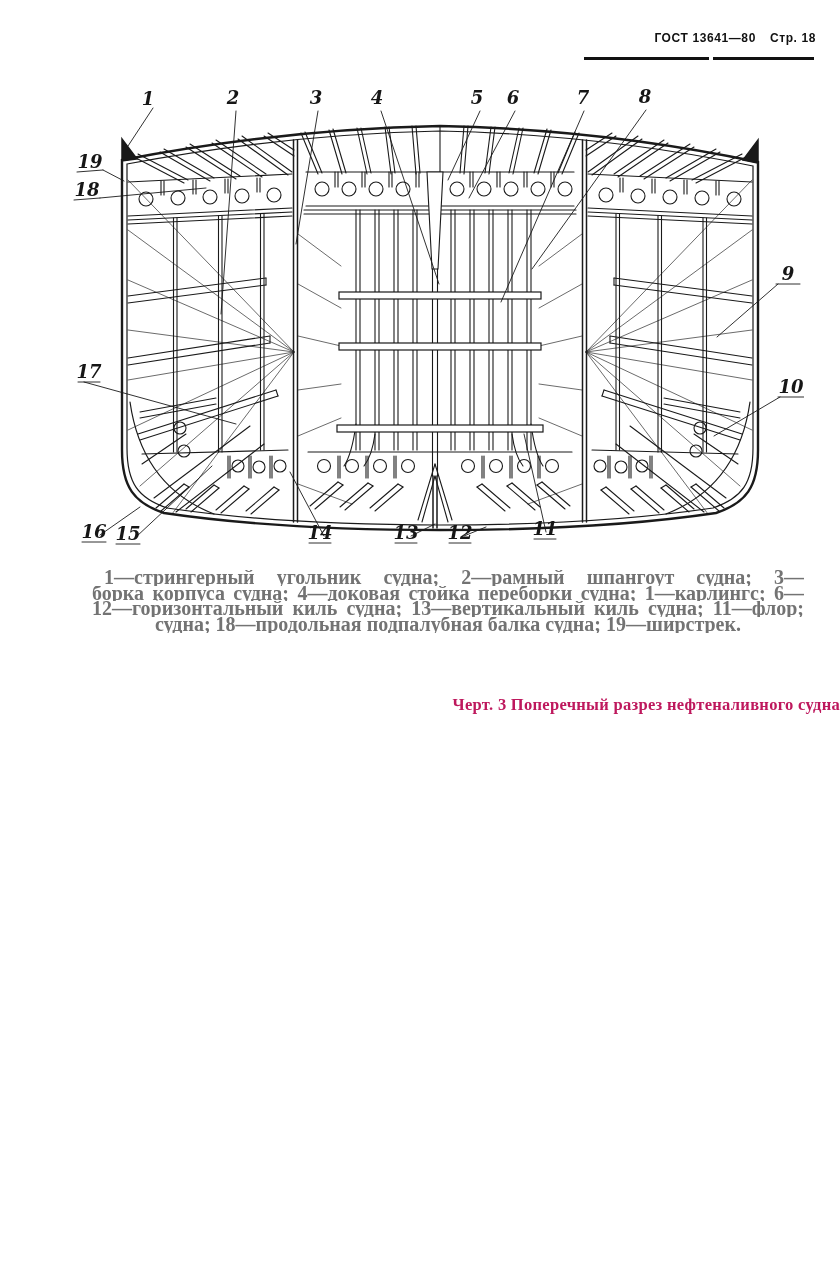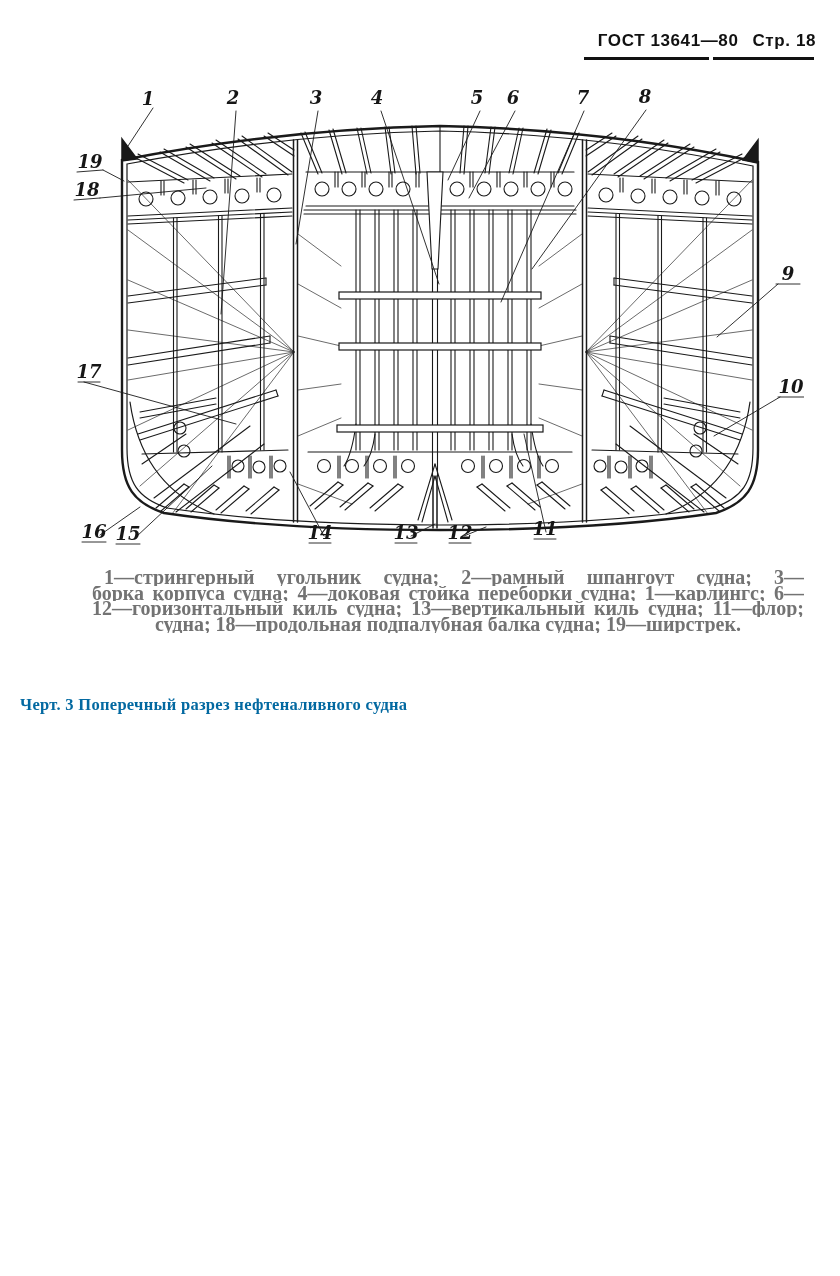--- a/index.html
+++ b/index.html
@@ -8,21 +8,21 @@
     background:#ffffff;
     font-family:"Liberation Serif", serif;
     color:#1a1a1a;
     position:relative;
     overflow:hidden;
   }
   .page{position:absolute;left:0;top:0;width:840px;height:1276px;background:#fff;}
 
   
   .header{position:absolute;left:560px;top:31px;width:256px;height:22px;
-    font-family:"Liberation Sans", sans-serif;font-weight:bold;font-size:17px;
+    font-family:"Liberation Sans", sans-serif;font-weight:bold;font-size:12px;
     letter-spacing:.6px;display:flex;justify-content:flex-end;gap:14px;white-space:nowrap;color:#111;}
   .header-rule{position:absolute;background:#111;height:3px;top:57px;}
   .header-rule.left{left:584px;width:125px;}
   .header-rule.right{left:713px;width:101px;}
 
   
   .drawing{position:absolute;left:56px;top:84px;width:748px;height:496px;}
   svg text.callout{
     font-family:"DejaVu Serif", serif;
     font-style:italic;font-weight:700;font-size:18px;fill:#161616;
@@ -30,21 +30,21 @@
 
   
   .legend{position:absolute;left:92px;top:570px;width:712px;
     font-size:20px;font-weight:700;line-height:15.7px;color:#737373;}
   .legend-line{height:15.7px;overflow:hidden;text-align:justify;text-align-last:justify;}
   .legend-line.first{text-indent:12px;}
   .legend-line.last{text-align:right;text-align-last:center;}
 
   
   .caption{position:absolute;left:20px;top:695px;width:820px;height:22px;
-    text-align:left;font-size:16.5px;font-weight:700;color:#0369a1;letter-spacing:.3px;}
+    text-align:right;font-size:16.5px;font-weight:700;color:#be185d;letter-spacing:.3px;}
 </style>
 </head>
 <body>
 
 <div class="page">
 
   <div class="header">
     <span>ГОСТ 13641—80</span>
     <span>Стр. 18</span>
   </div>

